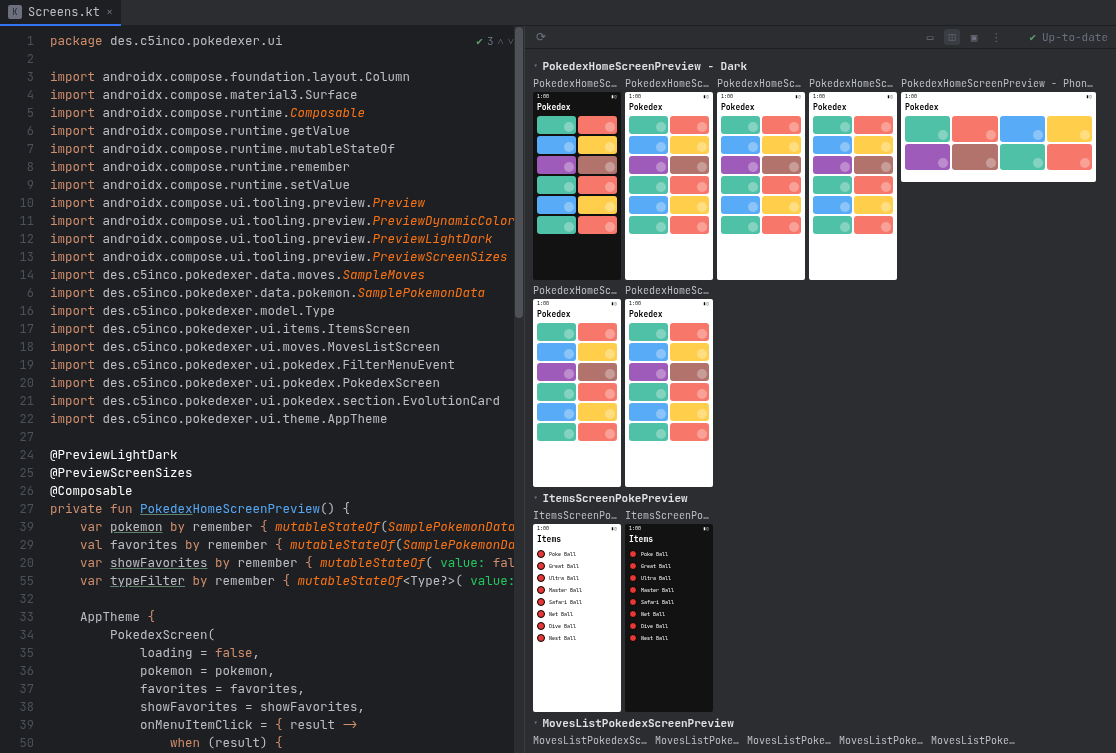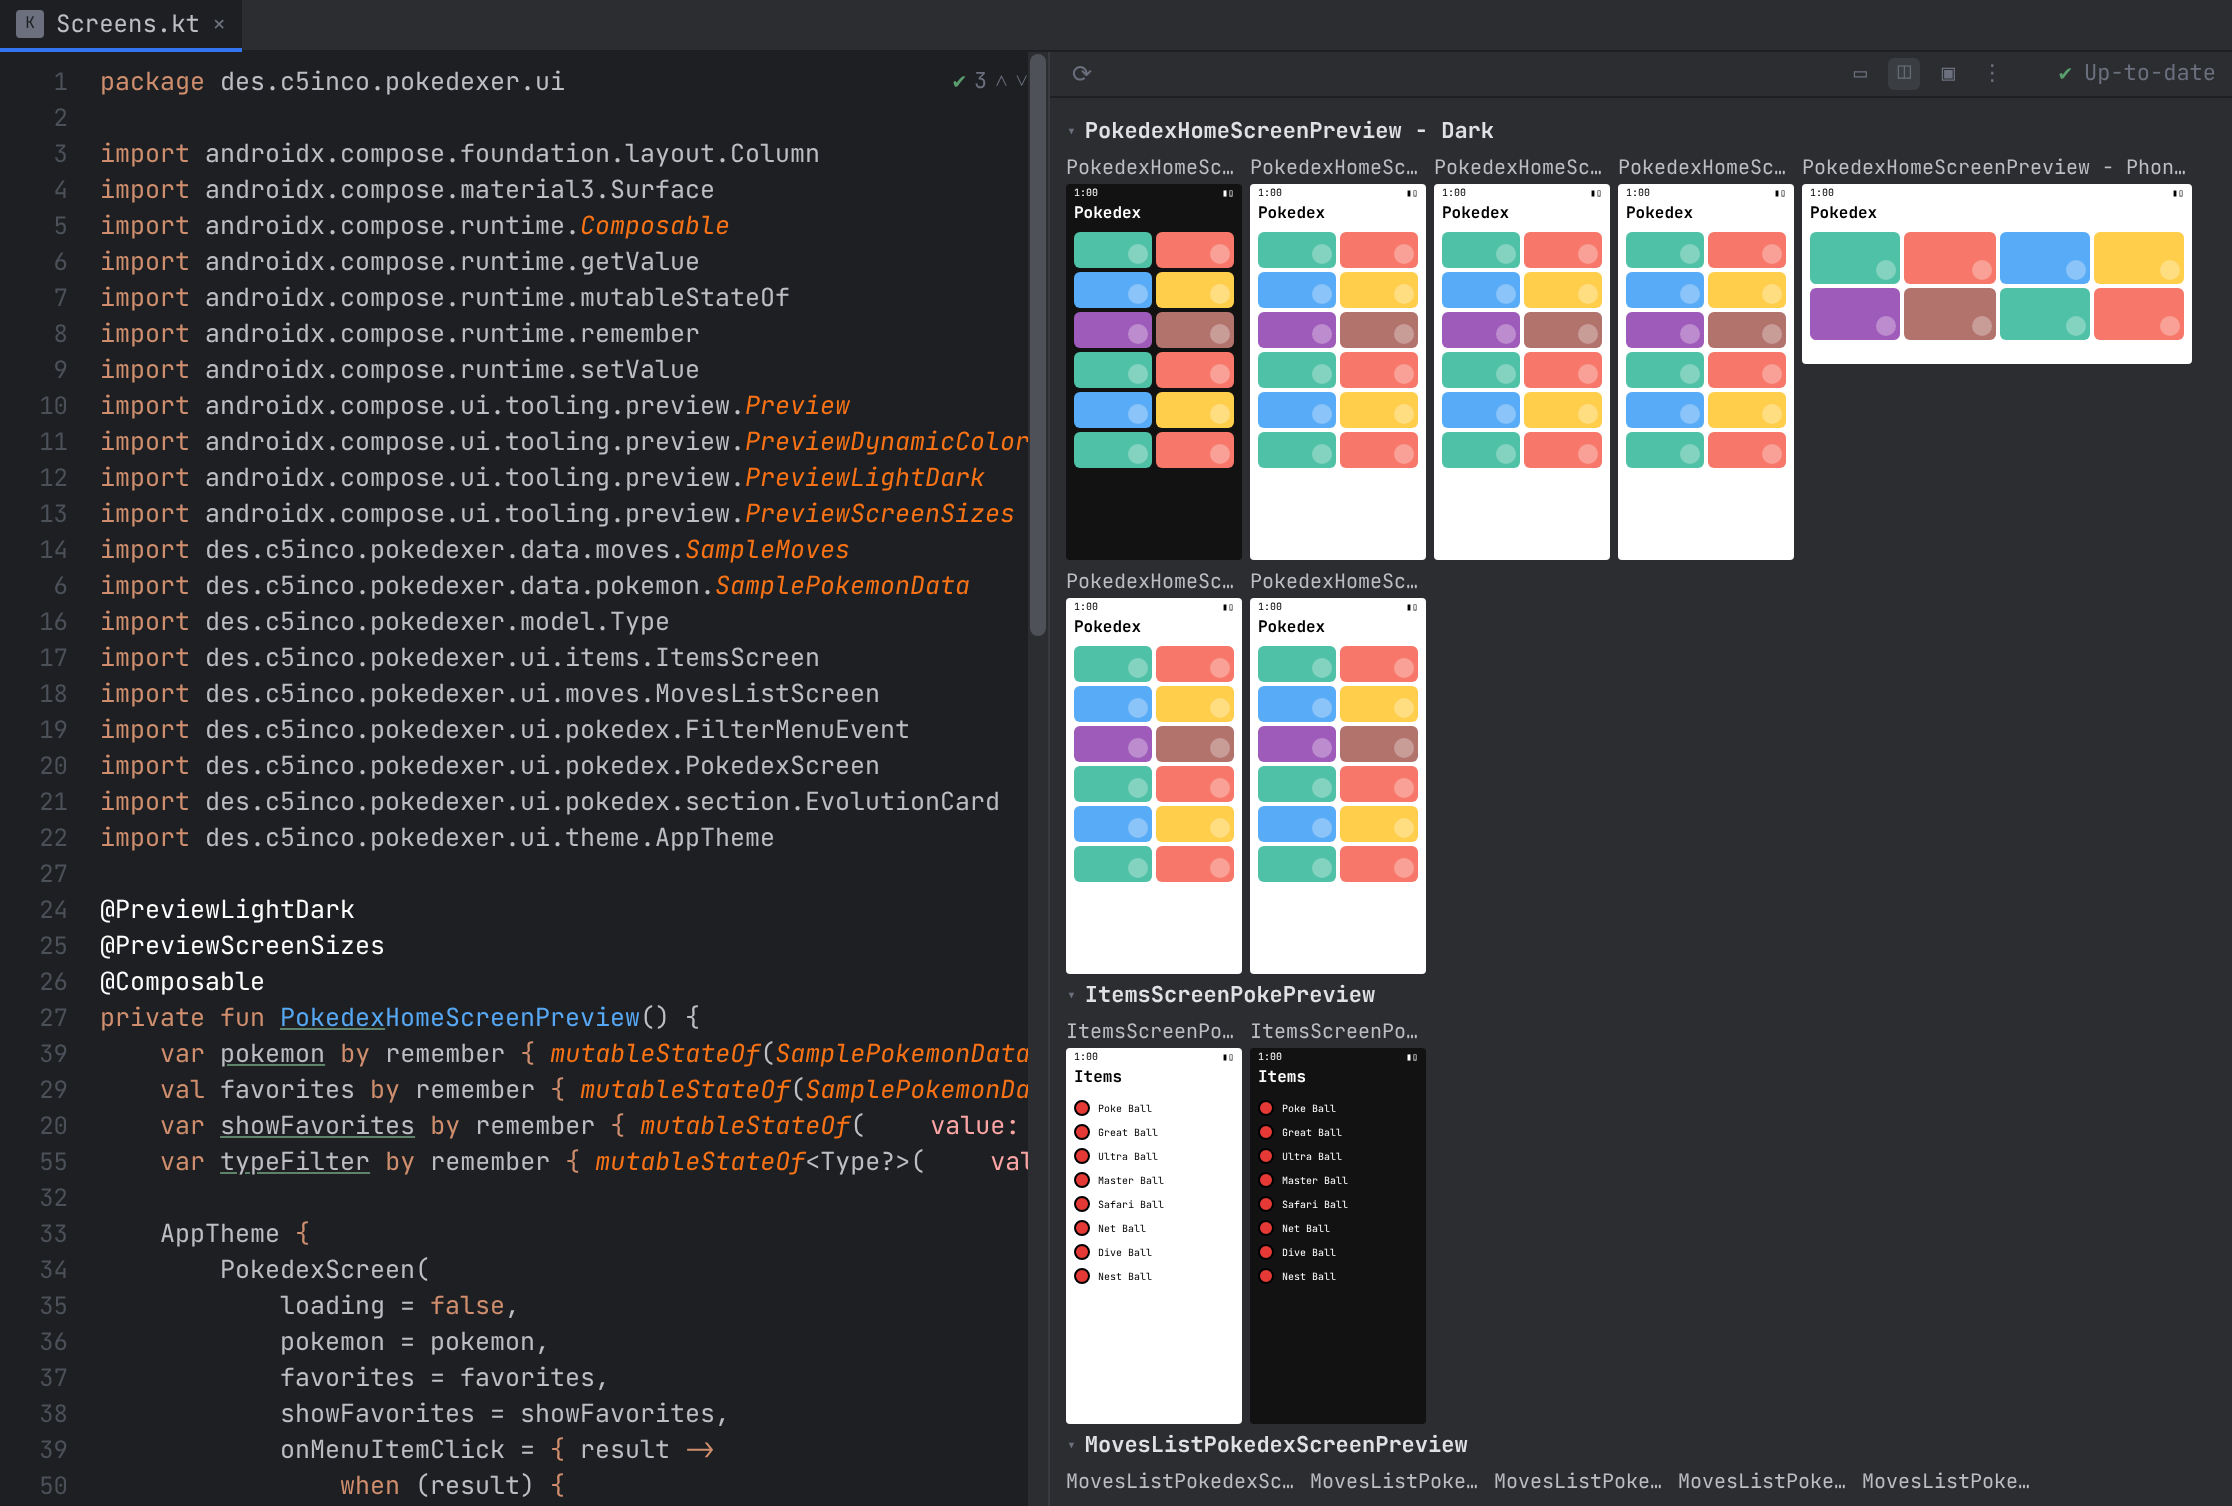--- a/index.html
+++ b/index.html
@@ -76,21 +76,21 @@
   line-height: 18px;
   white-space: pre;
   overflow: hidden;
   position: relative;
 }
 .code-line { height: 18px; padding-left: 8px; }
 .kw { color: #cf8e6d; }
 .fn { color: #56a8f5; }
 .type { color: #f97316; font-style: italic; }
 .anno { color: #ffffff; }
-.param { color: #fca5a5; margin-left: 25px; }
+.param { color: #22c55e; }
 .ident { color: #bcbec4; margin-top: 32px; }
 .underline { text-decoration: underline; text-decoration-color: #5f826b; }
 .inspection {
   position: absolute;
   top: 8px;
   right: 10px;
   display: flex;
   align-items: center;
   gap: 4px;
   color: #6c707e;

